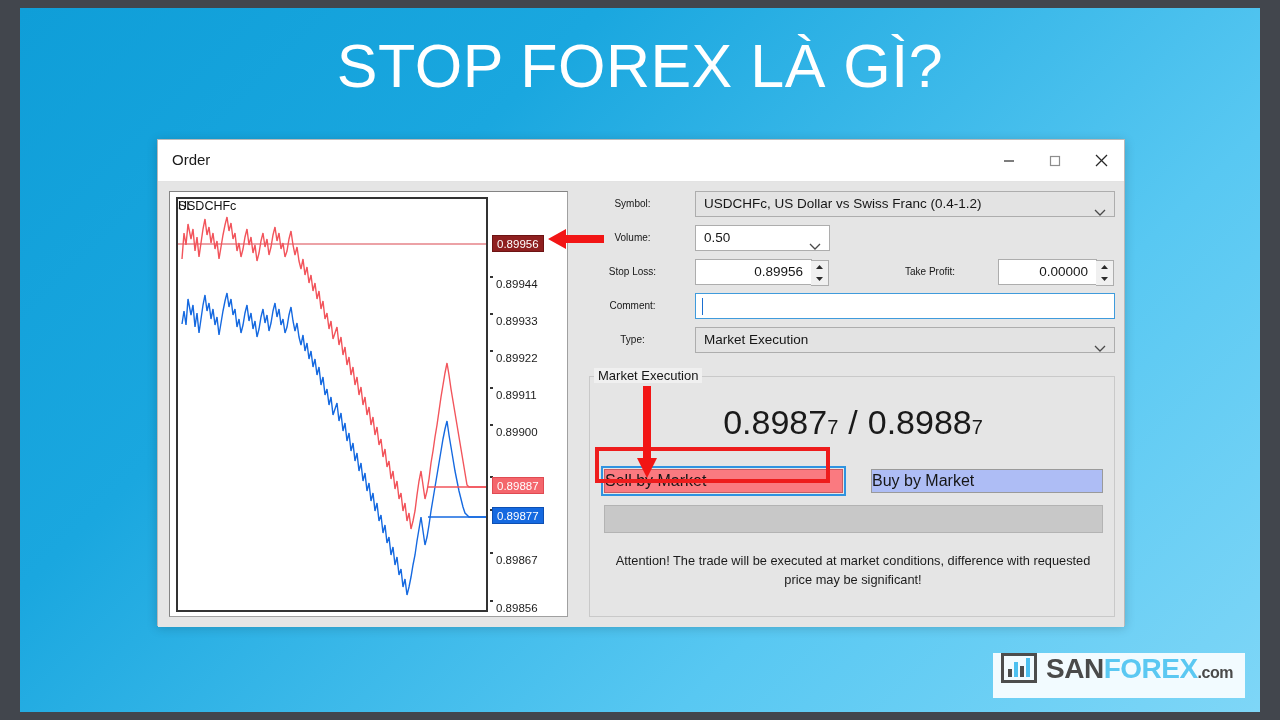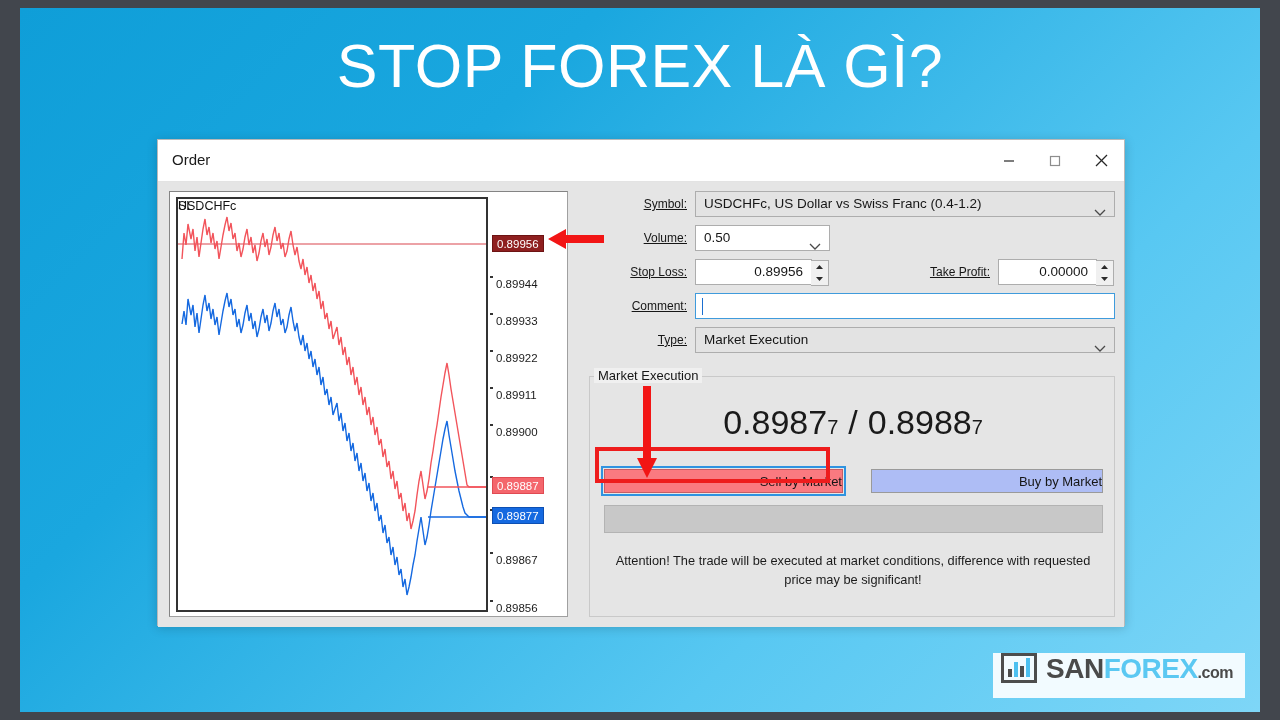--- a/index.html
+++ b/index.html
@@ -98,23 +98,22 @@
   }
   .badge.sl  { background:#8e1f1f; border:1px solid #6d1313; }
   .badge.ask { background:#f4666c; border:1px solid #e04a52; }
   .badge.bid { background:#1569e0; border:1px solid #0d4fb3; }
 
   
   #form { position:absolute; left:420px; top:9px; width:537px; height:426px; }
 
   .frow { position:absolute; height:26px; }
   .flabel {
-    position:absolute; text-align:right; font-size:12px; color:#161616;
+    position:absolute; text-align:center; font-size:10px; color:#161616;
     line-height:26px;
-    text-decoration:underline;
   }
   .fctl {
     position:absolute; height:26px;
     border:1px solid #adadad; background:#e6e6e6;
     font-size:13.5px; color:#161616; line-height:24px;
   }
   .fctl.combo { background:#e3e3e3; }
   .fctl .val { position:absolute; left:8px; top:0; line-height:24px; }
   .fctl .chev {
     position:absolute; right:8px; top:9px;
@@ -153,22 +152,22 @@
   #prices {
     position:absolute; left:0; top:26px; width:526px; text-align:center;
     color:#1a1a1a; font-size:34px; font-weight:400; letter-spacing:0px;
     font-family:"Liberation Sans", sans-serif;
   }
   #prices .sm { font-size:20px; vertical-align:baseline; }
   #prices .sep { margin:0 10px; }
 
   .mbtn {
     position:absolute; top:92px; height:24px;
-    font-size:13px; color:#161616;
-    display:flex; align-items:center; justify-content:flex-end;
+    font-size:16px; color:#161616;
+    display:flex; align-items:center; justify-content:flex-start;
   }
   #sellbtn {
     left:14px; width:239px;
     background:#fa7a80; border:1px solid #c75d63;
     outline:2px solid #2f93e0; outline-offset:1px;
   }
   #buybtn {
     left:281px; width:232px;
     background:#aebdf5; border:1px solid #9a9a9a;
   }

